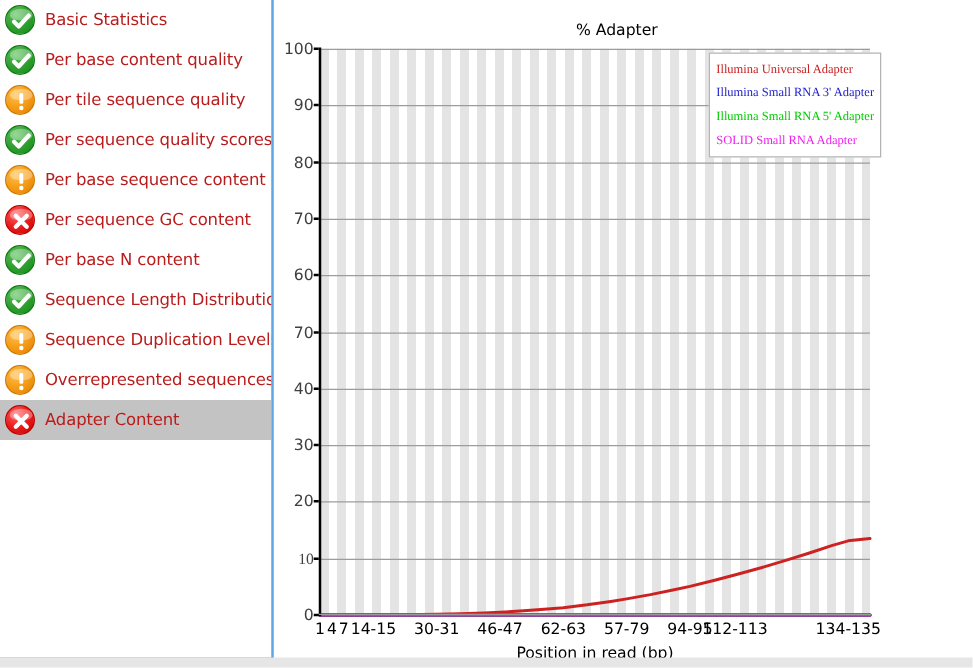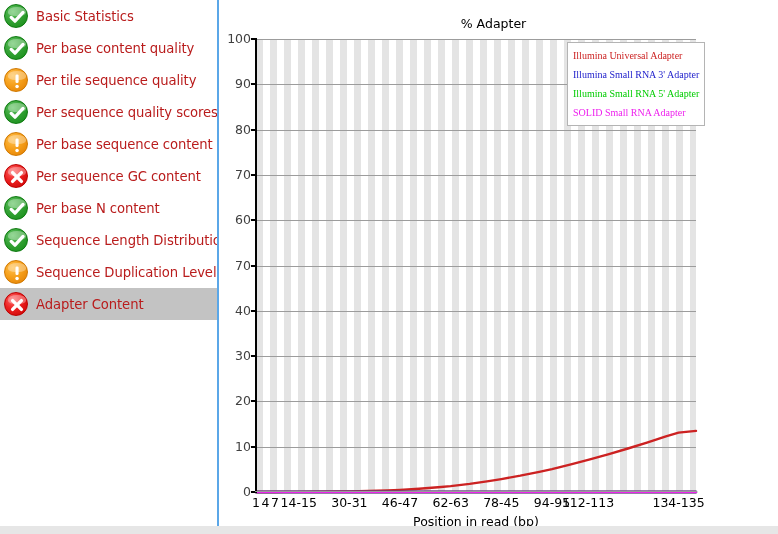--- a/index.html
+++ b/index.html
@@ -223,20 +223,31 @@
         <div class="side-item">
           <div class="sicon warn">
             <span class="glyph">
               <svg width="24" height="24" viewBox="0 0 24 24">
                 <rect x="10.5" y="5.4" width="3.1" height="8.6" rx="1.3" fill="#ffffff"></rect>
                 <circle cx="12.05" cy="17.4" r="1.75" fill="#ffffff"></circle>
               </svg>
             </span>
           </div>
           <span class="side-label">Sequence Duplication Levels</span>
+        </div>
+        <div class="side-item">
+          <div class="sicon warn">
+            <span class="glyph">
+              <svg width="24" height="24" viewBox="0 0 24 24">
+                <rect x="10.5" y="5.4" width="3.1" height="8.6" rx="1.3" fill="#ffffff"></rect>
+                <circle cx="12.05" cy="17.4" r="1.75" fill="#ffffff"></circle>
+              </svg>
+            </span>
+          </div>
+          <span class="side-label">Overrepresented sequences</span>
         </div>
         <div class="side-item selected">
           <div class="sicon fail">
             <span class="glyph">
               <svg width="24" height="24" viewBox="0 0 24 24">
                 <path d="M7.6 7.6 L16.4 16.4 M16.4 7.6 L7.6 16.4" fill="none" stroke="#ffffff" stroke-width="3.4" stroke-linecap="round"></path>
               </svg>
             </span>
           </div>
           <span class="side-label">Adapter Content</span>
@@ -270,21 +281,21 @@
           <polyline points="0.00,453.00 440.00,453.00" fill="none" stroke="#ee22ee" stroke-width="2.4" stroke-linecap="round" stroke-linejoin="round"></polyline>
         </svg>
     </div>
 
     <div class="axis-left"></div>
     <div class="axis-bottom"></div>
 
     <div class="ytick-wrap" id="yticks">
         <div class="ytick-label" style="top: 447px; width: 28px;">0</div>
         <div class="ytick-mark" style="top: 452px;"></div>
-        <div class="ytick-label" style="top: 401.7px; width: 28px;">10</div>
+        <div class="ytick-label" style="top: 401.7px; width: 28px; font-family: Liberation Serif, serif;">10</div>
         <div class="ytick-mark" style="top: 406.7px;"></div>
         <div class="ytick-label" style="top: 356.4px; width: 28px;">20</div>
         <div class="ytick-mark" style="top: 361.4px;"></div>
         <div class="ytick-label" style="top: 311.1px; width: 28px;">30</div>
         <div class="ytick-mark" style="top: 316.1px;"></div>
         <div class="ytick-label" style="top: 265.8px; width: 28px;">40</div>
         <div class="ytick-mark" style="top: 270.8px;"></div>
         <div class="ytick-label" style="top: 220.5px; width: 28px;">70</div>
         <div class="ytick-mark" style="top: 225.5px;"></div>
         <div class="ytick-label" style="top: 175.2px; width: 28px;">60</div>
@@ -299,21 +310,21 @@
         <div class="ytick-mark" style="top: -1px;"></div>
       </div>
     <div id="xticks">
         <div class="xtick-label" style="left: 35px;">1</div>
         <div class="xtick-label" style="left: 44.4964px;">4</div>
         <div class="xtick-label" style="left: 53.9928px;">7</div>
         <div class="xtick-label" style="left: 77.7338px;">14-15</div>
         <div class="xtick-label" style="left: 128.381px;">30-31</div>
         <div class="xtick-label" style="left: 179.029px;">46-47</div>
         <div class="xtick-label" style="left: 229.676px;">62-63</div>
-        <div class="xtick-label" style="left: 280.324px;">78-45</div>
+        <div class="xtick-label" style="left: 280.324px;">57-79</div>
         <div class="xtick-label" style="left: 330.971px;">94-95</div>
         <div class="xtick-label" style="left: 367px;">112-113</div>
         <div class="xtick-label" style="left: 457.59px;">134-135</div>
       </div>
 
     <div class="xaxis-title">Position in read (bp)</div>
 
     <div class="legend" id="legend">
         <div class="legend-row" style="color: rgb(204, 34, 34);">Illumina Universal Adapter</div>
         <div class="legend-row" style="color: rgb(34, 34, 204);">Illumina Small RNA 3' Adapter</div>

